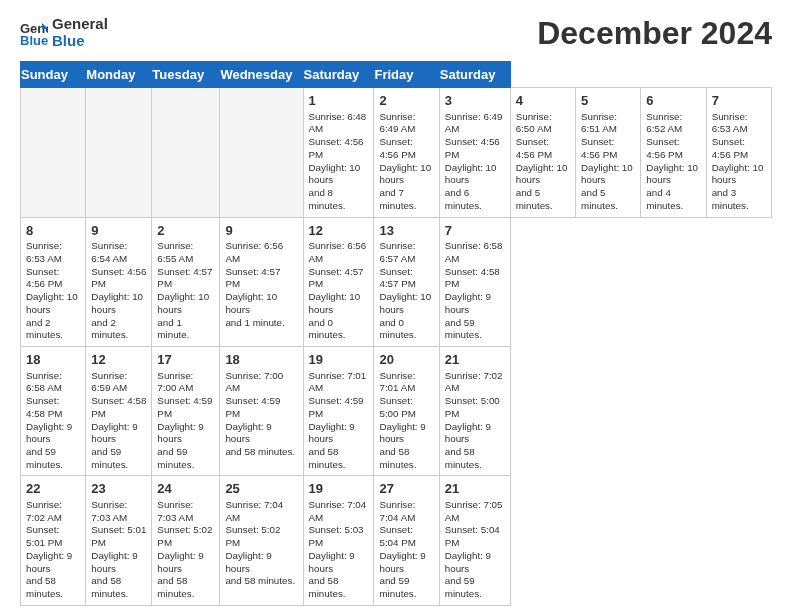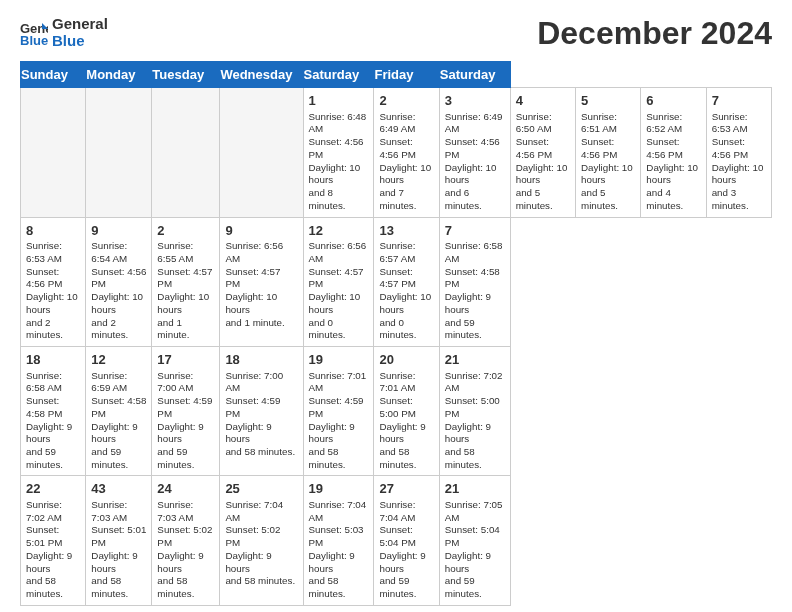--- a/index.html
+++ b/index.html
@@ -209,21 +209,21 @@
             <span class="day-num">21</span>
             <div class="day-info">Sunrise: 7:02 AM<br>Sunset: 5:00 PM<br>Daylight: 9 hours<br>and 58 minutes.</div>
           </td>
         </tr>
         <tr>
           <td>
             <span class="day-num">22</span>
             <div class="day-info">Sunrise: 7:02 AM<br>Sunset: 5:01 PM<br>Daylight: 9 hours<br>and 58 minutes.</div>
           </td>
           <td>
-            <span class="day-num">43</span>
+            <span class="day-num">23</span>
             <div class="day-info">Sunrise: 7:03 AM<br>Sunset: 5:01 PM<br>Daylight: 9 hours<br>and 58 minutes.</div>
           </td>
           <td>
             <span class="day-num">24</span>
             <div class="day-info">Sunrise: 7:03 AM<br>Sunset: 5:02 PM<br>Daylight: 9 hours<br>and 58 minutes.</div>
           </td>
           <td>
             <span class="day-num">25</span>
             <div class="day-info">Sunrise: 7:04 AM<br>Sunset: 5:02 PM<br>Daylight: 9 hours<br>and 58 minutes.</div>
           </td>

